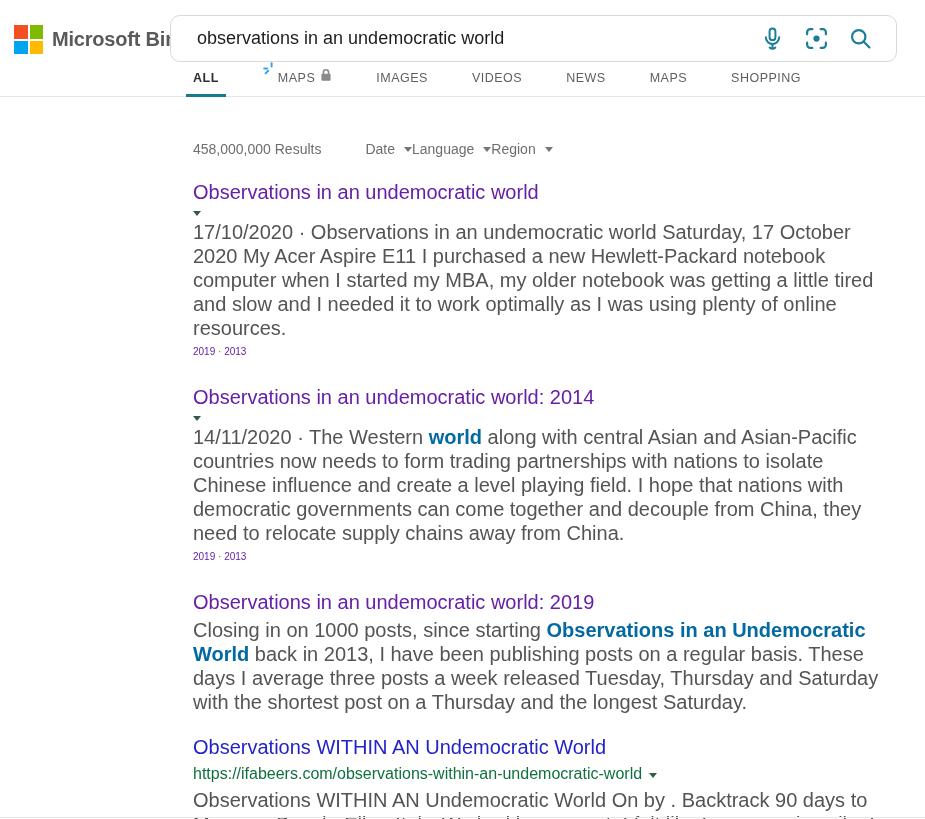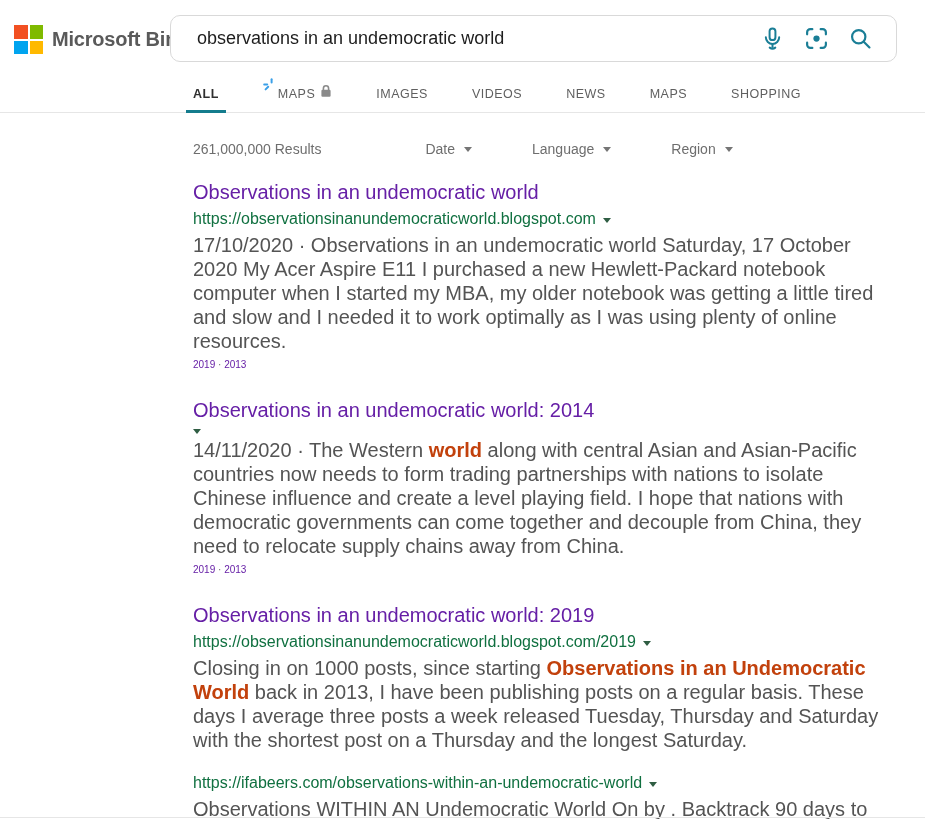--- a/index.html
+++ b/index.html
@@ -36,52 +36,52 @@
   .search-input{
     flex:1;height:100%;border:none;outline:none;background:transparent;
     font-family:inherit;font-size:18px;color:#1d1d1d;padding:0 10px 0 26px;
   }
   .search-icons{display:flex;align-items:center;gap:19px;padding-right:23px}
   .sicon{width:25px;height:25px;cursor:pointer;display:block}
   .sicon svg{display:block;width:100%;height:100%}
 
   
   .tab-strip{
-    position:absolute;left:0;right:0;bottom:0;height:38px;
+    position:absolute;left:0;right:0;bottom:16px;height:38px;
     display:flex;align-items:center;padding-left:193px;
     border-bottom:1px solid var(--border_gray);
     font-size:12.5px;letter-spacing:0.5px;color:var(--tab_gray);
   }
   .tab{position:relative;height:100%;display:flex;align-items:center;gap:5px;margin-right:44px;cursor:pointer;white-space:nowrap}
   .tab.active{color:var(--tab_active);font-weight:700}
   .tab.active::after{
     content:"";position:absolute;left:-7px;right:-7px;bottom:-1px;height:3px;
     background:var(--accent_teal);
   }
   .sparkle{position:relative;top:-8px;margin-right:-3px}
   .lock{position:relative;top:-1px}
 
   
   .main{padding-left:193px;width:883px}
   .filters{margin-top:27px;display:flex;align-items:center;font-size:14px;color:var(--meta_gray);height:17px}
   .results-count{margin-right:44px}
-  .filter-dd{display:flex;align-items:center;gap:9px;cursor:pointer;margin-left:60px}
+  .filter-dd{display:flex;align-items:center;gap:9px;cursor:pointer;}
   .filter-dd:first-of-type{margin-left:44px}
   .dd-arrow{width:0;height:0;border-left:4.5px solid transparent;border-right:4.5px solid transparent;border-top:5px solid #757575;margin-top:2px}
 
   .results{margin-top:22px}
   .result{margin-bottom:20px}
   .result-title{display:inline-block;font-size:20px;line-height:26px;margin-bottom:3px;font-weight:400}
   .result-title.visited{color:var(--link_visited)}
   .result-title.unvisited{color:var(--link_unvisited)}
   .result-url-row{display:flex;align-items:center;gap:7px;font-size:16px;line-height:21px;margin-bottom:4px}
   .result-url{color:var(--url_green)}
   .url-arrow{width:0;height:0;border-left:4.5px solid transparent;border-right:4.5px solid transparent;border-top:5px solid var(--url_arrow);margin-top:3px;cursor:pointer}
   .result-snippet{font-size:20px;line-height:24px;color:var(--snippet_gray);max-width:690px}
-  .result-snippet b{color:#c2410c}
+  .result-snippet b{color:#0369a1}
   .result-deeplinks{font-size:10px;line-height:24px}
   .deeplink{color:var(--link_visited)}
   .dl-sep{color:#6e6e6e}
 
   .bottom-line{position:absolute;left:0;right:0;top:817px;border-top:1px solid var(--border_gray)}
 </style>
 </head>
 <body>
 
 <div class="header">
@@ -159,66 +159,62 @@
     </div>
     <div class="tab">
       <span>SHOPPING</span>
     </div>
   </div>
 </div>
 
 <div class="main">
 
   <div class="filters">
-    <span class="results-count">261,000,000 Results</span>
+    <span class="results-count">458,000,000 Results</span>
     <span class="filter-dd">
       <span>Date</span>
       <span class="dd-arrow"></span>
     </span>
     <span class="filter-dd">
       <span>Language</span>
       <span class="dd-arrow"></span>
     </span>
     <span class="filter-dd">
       <span>Region</span>
       <span class="dd-arrow"></span>
     </span>
   </div>
 
   <div class="results">
   <div class="result">
     <a class="result-title visited" href="#">Observations in an undemocratic world</a>
     <div class="result-url-row">
-      <span class="result-url">https://observationsinanundemocraticworld.blogspot.com</span>
       <span class="url-arrow"></span>
     </div>
     <div class="result-snippet"><span>17/10/2020 · Observations in an undemocratic world Saturday, 17 October 2020 My Acer Aspire E11 I purchased a new Hewlett-Packard notebook computer when I started my MBA, my older notebook was getting a little tired and slow and I needed it to work optimally as I was using plenty of online resources.</span></div>
     <div class="result-deeplinks"><a class="deeplink" href="#">2019</a><span class="dl-sep"> · </span><a class="deeplink" href="#">2013</a></div>
   </div>
 
   <div class="result">
     <a class="result-title visited" href="#">Observations in an undemocratic world: 2014</a>
     <div class="result-url-row">
       <span class="url-arrow"></span>
     </div>
     <div class="result-snippet"><span>14/11/2020 · The Western </span><b>world</b><span> along with central Asian and Asian-Pacific countries now needs to form trading partnerships with nations to isolate Chinese influence and create a level playing field. I hope that nations with democratic governments can come together and decouple from China, they need to relocate supply chains away from China.</span></div>
     <div class="result-deeplinks"><a class="deeplink" href="#">2019</a><span class="dl-sep"> · </span><a class="deeplink" href="#">2013</a></div>
   </div>
 
   <div class="result">
     <a class="result-title visited" href="#">Observations in an undemocratic world: 2019</a>
-    <div class="result-url-row">
-      <span class="result-url">https://observationsinanundemocraticworld.blogspot.com/2019</span>
-      <span class="url-arrow"></span>
-    </div>
     <div class="result-snippet"><span>Closing in on 1000 posts, since starting </span><b>Observations in an Undemocratic World</b><span> back in 2013, I have been publishing posts on a regular basis. These days I average three posts a week released Tuesday, Thursday and Saturday with the shortest post on a Thursday and the longest Saturday.</span></div>
     
   </div>
 
   <div class="result">
+    <a class="result-title unvisited" href="#">Observations WITHIN AN Undemocratic World</a>
     <div class="result-url-row">
       <span class="result-url">https://ifabeers.com/observations-within-an-undemocratic-world</span>
       <span class="url-arrow"></span>
     </div>
     <div class="result-snippet"><span>Observations WITHIN AN Undemocratic World On by . Backtrack 90 days to Morcone Beach, Elba, Italy. We had been apart, I felt like I was now in exile, I have been bundled faraway from Zurich, to return never. My departure from Zurich bahnoff have been one of resignation, it looked like the ultimate end for us.</span></div>
     
   </div>
 </div>
 
 </div>

